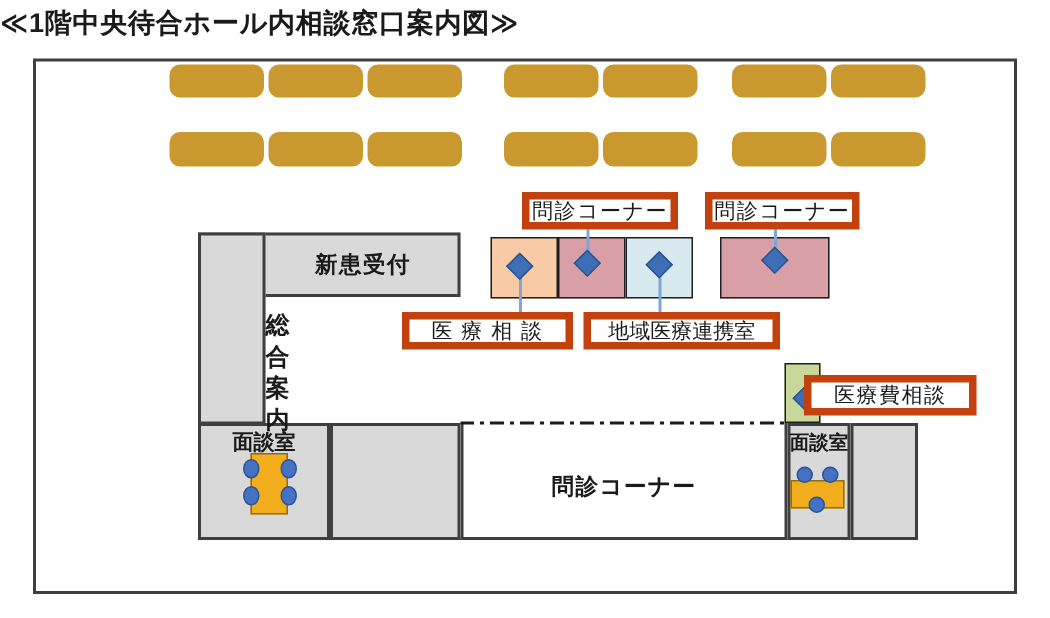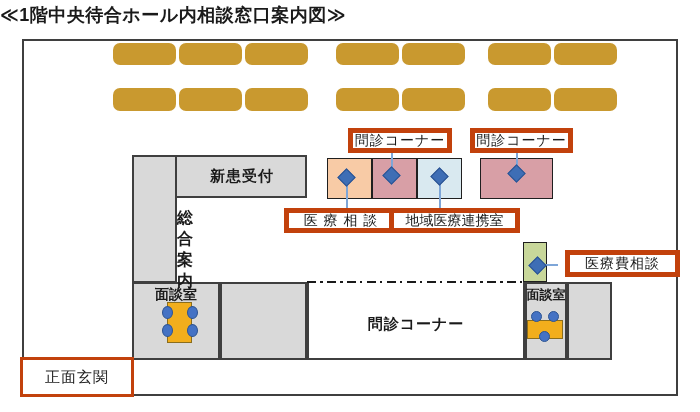--- a/index.html
+++ b/index.html
@@ -92,23 +92,23 @@
   <div class="abs conn-h" style="left:545px;top:264px;width:13px;"></div>
 
   <div class="abs diamond" style="left:340px;top:171px;"></div>
   <div class="abs diamond" style="left:385px;top:169px;"></div>
   <div class="abs diamond" style="left:433px;top:170px;"></div>
   <div class="abs diamond" style="left:510px;top:167px;"></div>
   <div class="abs diamond" style="left:531px;top:259px;"></div>
 
   <div class="abs callout" style="left:348px;top:128px;width:104px;height:25px;">問診コーナー</div>
   <div class="abs callout" style="left:470px;top:128px;width:103px;height:25px;">問診コーナー</div>
-  <div class="abs callout" style="left:284px;top:208px;width:114px;height:25px;">医 療 相 談</div>
+  <div class="abs callout" style="left:268px;top:208px;width:114px;height:25px;">医 療 相 談</div>
   <div class="abs callout" style="left:389px;top:208px;width:131px;height:25px;letter-spacing:0;">地域医療連携室</div>
-  <div class="abs callout" style="left:565px;top:250px;width:115px;height:27px;">医療費相談</div>
+  <div class="abs callout" style="left:536px;top:250px;width:115px;height:27px;">医療費相談</div>
 
   <div class="abs gray-room" style="left:132px;top:282px;width:88px;height:78px;"></div>
   <div class="abs gray-room" style="left:220px;top:282px;width:87px;height:78px;"></div>
   <div class="abs" style="left:307px;top:282px;width:218px;height:78px;background:#fff;border:2px solid #3f3f3f;border-top:none;"></div>
   <div class="abs gray-room" style="left:525px;top:282px;width:42px;height:78px;"></div>
   <div class="abs gray-room" style="left:567px;top:282px;width:45px;height:78px;"></div>
 
   <div class="abs dashdot" style="left:307px;top:281px;width:216px;"></div>
 
   <div class="abs room-label" style="left:132px;top:286px;width:88px;height:17px;font-size:14px;z-index:3;">面談室</div>
@@ -119,15 +119,14 @@
   <div class="abs chair" style="left:162px;top:306px;width:11px;height:13px;"></div>
   <div class="abs chair" style="left:187px;top:306px;width:11px;height:13px;"></div>
   <div class="abs chair" style="left:162px;top:324px;width:11px;height:13px;"></div>
   <div class="abs chair" style="left:187px;top:324px;width:11px;height:13px;"></div>
 
   <div class="abs table" style="left:527px;top:320px;width:36px;height:19px;"></div>
   <div class="abs chair" style="left:531px;top:311px;width:11px;height:11px;"></div>
   <div class="abs chair" style="left:548px;top:311px;width:11px;height:11px;"></div>
   <div class="abs chair" style="left:539px;top:331px;width:11px;height:11px;"></div>
 
-  <div class="abs callout" style="left:20px;top:357px;width:114px;height:40px;border-width:3px;font-size:15px;z-index:7;">正面玄関</div>
 
 </div>
 
 </body></html>

